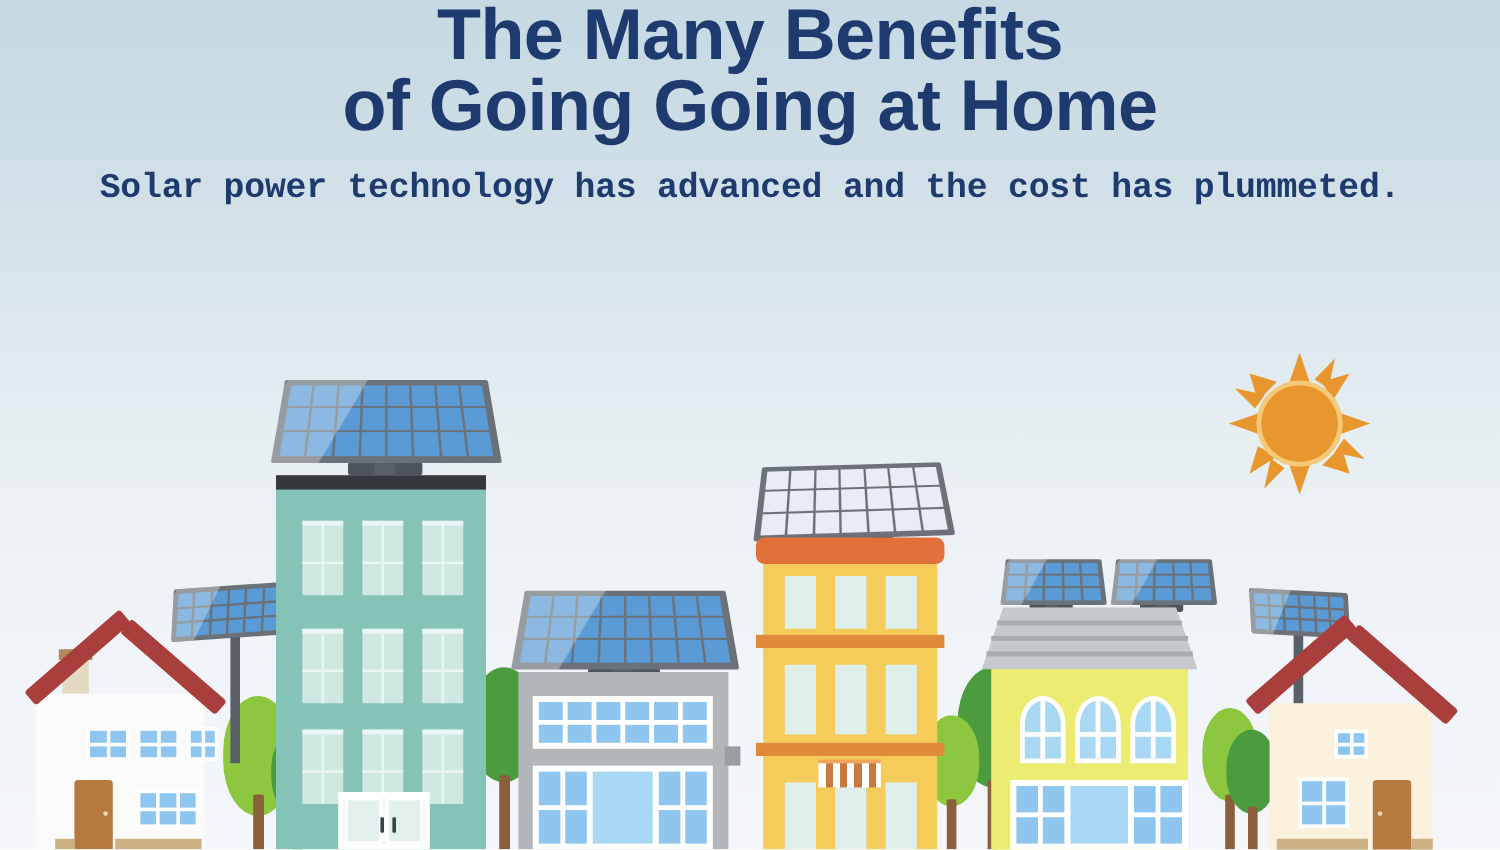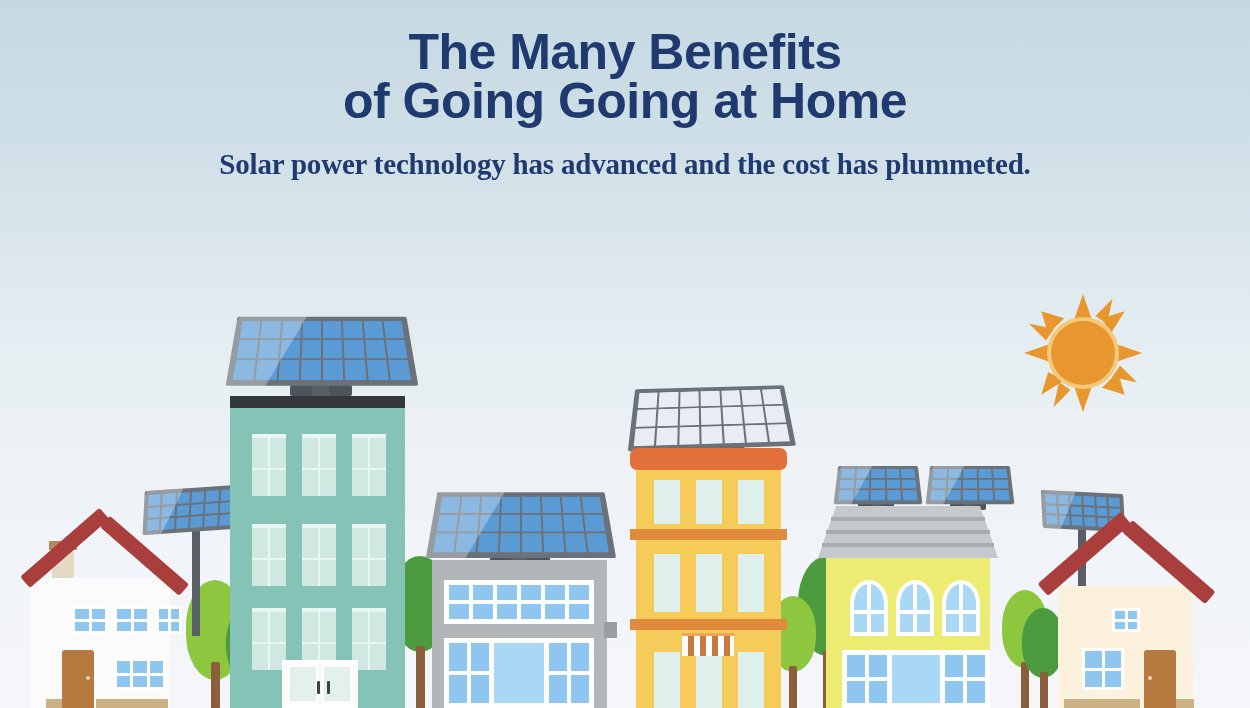--- a/index.html
+++ b/index.html
@@ -33,39 +33,38 @@
   .header {
     position: absolute;
     top: 0;
     left: 0;
     width: 1250px;
     text-align: center;
     z-index: 40;
   }
   .title {
     margin: 0;
-    padding-top: 28px;
-    font-size: 50px;
+    font-size: 60px;
     line-height: 0.98;
     font-weight: bold;
     color: #1f3a6e;
     letter-spacing: -0.5px;
     font-family: "Liberation Sans", sans-serif;
   }
   .title .line {
     display: block;
   }
   .subtitle {
     margin: 0;
     padding-top: 22px;
     font-size: 29px;
     font-weight: bold;
     color: #1f3a6e;
     letter-spacing: -0.2px;
-    font-family: Liberation Serif, serif;
+    font-family: Liberation Mono, monospace;
   }
 
   
   .sun-wrap {
     position: absolute;
     left: 1024px;
     top: 294px;
     width: 118px;
     height: 118px;
     z-index: 20;

